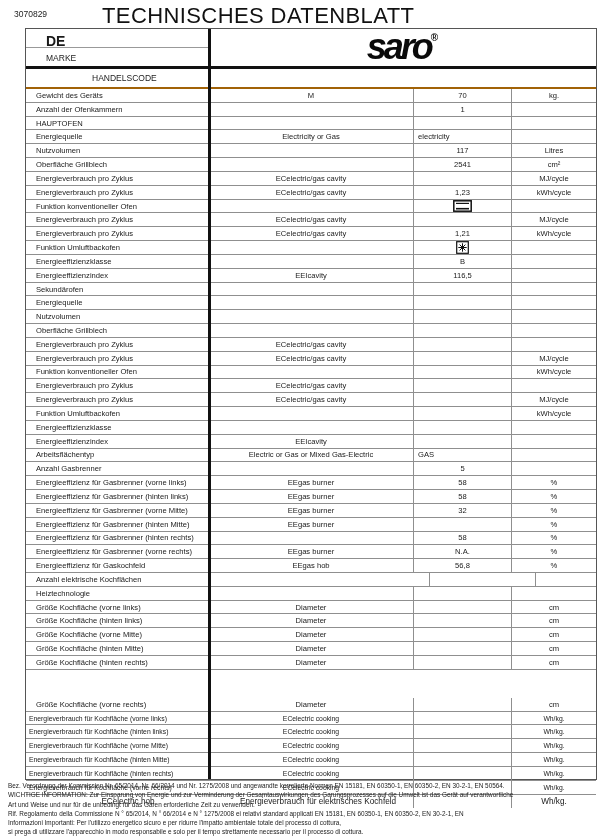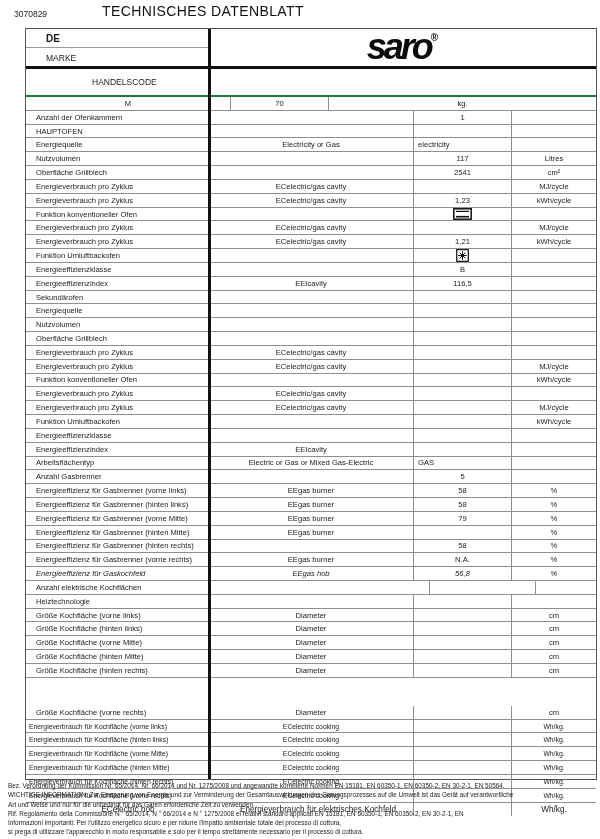--- a/index.html
+++ b/index.html
@@ -2,41 +2,41 @@
 <html><head>
 <meta charset="utf-8">
 <style>
   html,body{margin:0;padding:0;background:#fff;}
   body{
     width:600px;height:839px;position:relative;overflow:hidden;
     font-family:"Liberation Sans",sans-serif;color:#1a1a1a;
     -webkit-font-smoothing:antialiased;
   }
   .doc-number{position:absolute;left:14px;top:9px;font-size:8.5px;color:#222;}
-  .page-title{position:absolute;left:102px;top:3px;font-size:14px;letter-spacing:.4px;color:#111;}
+  .page-title{position:absolute;left:102px;top:3px;font-size:22px;letter-spacing:.4px;color:#111;}
 
   .sheet{
     position:absolute;left:25px;top:28px;width:572px;height:752px;
     border:1px solid #555;box-sizing:border-box;background:#fff;
   }
   .bold-divider{position:absolute;left:182px;top:0;bottom:0;width:3px;background:#111;}
 
   
   .brand-block{display:flex;height:40px;border-bottom:3px solid #111;box-sizing:border-box;}
   .brand-left{width:183px;display:flex;flex-direction:column;}
   .lang-cell{height:19px;border-bottom:1px solid #999;box-sizing:border-box;
-             font-weight:bold;font-size:10px;padding:4px 0 0 20px;}
+             font-weight:bold;font-size:14px;padding:4px 0 0 20px;}
   .marke-cell{flex:1;font-size:8.5px;padding:5px 0 0 20px;color:#222;}
   .brand-right{flex:1;display:flex;align-items:center;justify-content:center;}
   .logo{font-family:Liberation Sans, sans-serif;font-weight:bold;font-style:italic;
         font-size:36px;letter-spacing:-3px;color:#0a0a0a;line-height:1;padding-bottom:2px;}
   .logo .reg{font-size:10px;letter-spacing:0;vertical-align:18px;font-style:normal;}
 
   
-  .code-row{display:flex;height:28px;border-bottom:2px solid #15803d;box-sizing:border-box;align-items:center;}
+  .code-row{display:flex;height:20px;border-bottom:2px solid #a16207;box-sizing:border-box;align-items:center;}
   .code-label{width:183px;font-size:8.5px;padding-left:66px;box-sizing:border-box;color:#222;}
   .code-value{flex:1;text-align:center;font-weight:bold;font-size:11px;color:#0a0a0a;}
 
   
   .tbody{height:692px;}
   .row{display:flex;box-sizing:border-box;border-bottom:1px solid #8f8f8f;}
   .row:last-child{border-bottom:none;}
   .c{box-sizing:border-box;font-size:7.6px;display:flex;align-items:center;overflow:hidden;white-space:nowrap;}
   .c.label{width:183px;padding-left:10px;}
   .c.formula{width:204px;justify-content:center;text-align:center;}
@@ -66,20 +66,21 @@
     </div>
     <div class="brand-right">
       <div class="logo"><span>saro</span><span class="reg">®</span></div>
     </div>
   </div>
   <div class="code-row">
     <div class="code-label">HANDELSCODE</div>
   </div>
   <div class="tbody" id="rows-container">
       <div class="row" style="height: 13.84px;">
+        <div class="c label">Gewicht des Geräts</div>
         <div class="c formula">M</div>
         <div class="c value">70</div>
         <div class="c unit">kg.</div>
       </div>
       <div class="row" style="height: 13.84px;">
         <div class="c label">Anzahl der Ofenkammern</div>
         <div class="c formula"></div>
         <div class="c value">1</div>
         <div class="c unit"></div>
       </div>
@@ -268,42 +269,42 @@
       </div>
       <div class="row" style="height: 13.84px;">
         <div class="c label">Energieeffizienz für Gasbrenner (hinten links)</div>
         <div class="c formula">EEgas burner</div>
         <div class="c value">58</div>
         <div class="c unit">%</div>
       </div>
       <div class="row" style="height: 13.84px;">
         <div class="c label">Energieeffizienz für Gasbrenner (vorne Mitte)</div>
         <div class="c formula">EEgas burner</div>
-        <div class="c value">79</div>
+        <div class="c value">32</div>
         <div class="c unit">%</div>
       </div>
       <div class="row" style="height: 13.84px;">
         <div class="c label">Energieeffizienz für Gasbrenner (hinten Mitte)</div>
         <div class="c formula">EEgas burner</div>
         <div class="c value"></div>
         <div class="c unit">%</div>
       </div>
       <div class="row" style="height: 13.84px;">
         <div class="c label">Energieeffizienz für Gasbrenner (hinten rechts)</div>
         <div class="c formula"></div>
         <div class="c value">58</div>
         <div class="c unit">%</div>
       </div>
       <div class="row" style="height: 13.84px;">
         <div class="c label">Energieeffizienz für Gasbrenner (vorne rechts)</div>
         <div class="c formula">EEgas burner</div>
         <div class="c value">N.A.</div>
         <div class="c unit">%</div>
       </div>
-      <div class="row" style="height: 13.84px; font-style: italic;">
+      <div class="row" style="height: 13.84px;">
         <div class="c label">Energieeffizienz für Gaskochfeld</div>
         <div class="c formula">EEgas hob</div>
         <div class="c value">56,8</div>
         <div class="c unit">%</div>
       </div>
       <div class="row" style="height: 13.84px; gap: 8px;">
         <div class="c label">Anzahl elektrische Kochflächen</div>
         <div class="c formula"></div>
         <div class="c value"></div>
         <div class="c unit"></div>

